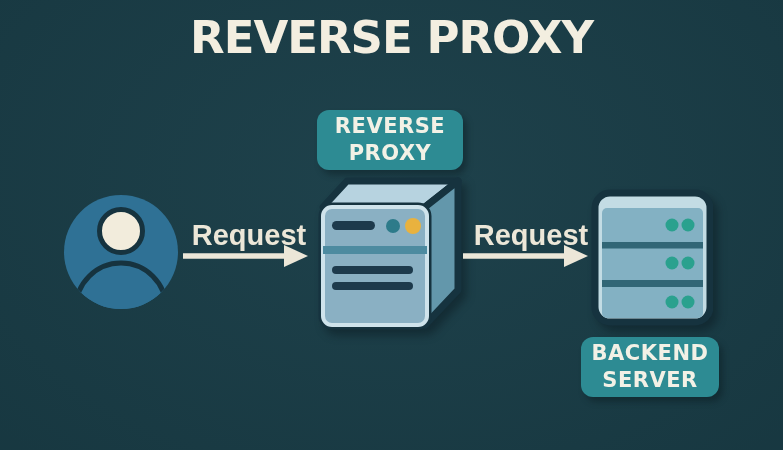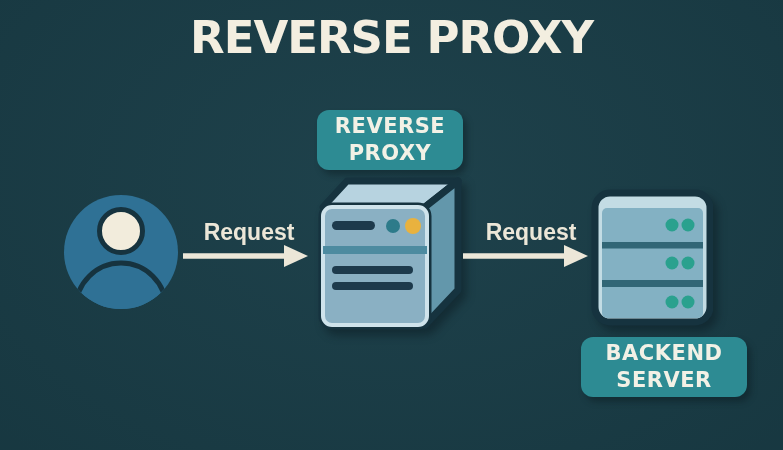--- a/index.html
+++ b/index.html
@@ -25,32 +25,32 @@
     letter-spacing:-1px; line-height:1.1;
   }
   .badge{
     position:absolute; background:var(--badge); color:var(--badge_text);
     font-weight:bold; display:flex; align-items:center; justify-content:center;
     text-align:center; letter-spacing:0.5px;
     filter:drop-shadow(4px 5px 3px rgba(8,22,28,0.40));
   }
   .badge.small{ left:70px; top:335px; width:104px; height:34px; border-radius:10px; font-size:20px; }
   .badge.proxy-badge{ left:317px; top:110px; width:146px; height:60px; border-radius:12px; font-size:21px; line-height:1.28; padding:0 14px; box-sizing:border-box; }
-  .badge.backend-badge{ left:581px; top:337px; width:166px; height:60px; border-radius:12px; font-size:21px; line-height:1.28; padding:0 10px; box-sizing:border-box; }
+  .badge.backend-badge{ left:581px; top:337px; width:138px; height:60px; border-radius:12px; font-size:21px; line-height:1.28; padding:0 10px; box-sizing:border-box; }
   .icon-svg{ position:absolute; }
   .client-svg{ left:63px; top:194px; }
   .proxy-svg{ left:305px; top:172px; filter:drop-shadow(5px 6px 4px rgba(8,22,28,0.45)); }
   .backend-svg{ left:589px; top:186px; filter:drop-shadow(5px 6px 4px rgba(8,22,28,0.45)); }
   .arrow-svg{ position:absolute; }
   .arrow-1{ left:183px; top:244px; }
   .arrow-2{ left:463px; top:244px; }
   .edge-label{
     position:absolute; top:219px; transform:translateX(-50%);
     font-family:"Liberation Sans",sans-serif; font-weight:bold;
-    font-size:23px; color:var(--arrow);
+    font-size:29px; color:var(--arrow);
   }
   .edge-label-1{ left:249px; }
   .edge-label-2{ left:531px; }
 
   
   .f-client{ fill:var(--client_blue); }
   .person-head{ fill:var(--cream); stroke:var(--outline); stroke-width:5; }
   .person-body{ fill:var(--client_blue); stroke:var(--outline); stroke-width:5; }
   .topface{ fill:var(--proxy_top); stroke:var(--outline); stroke-width:7; stroke-linejoin:round; }
   .sideface{ fill:var(--proxy_side); stroke:var(--outline); stroke-width:7; stroke-linejoin:round; }

